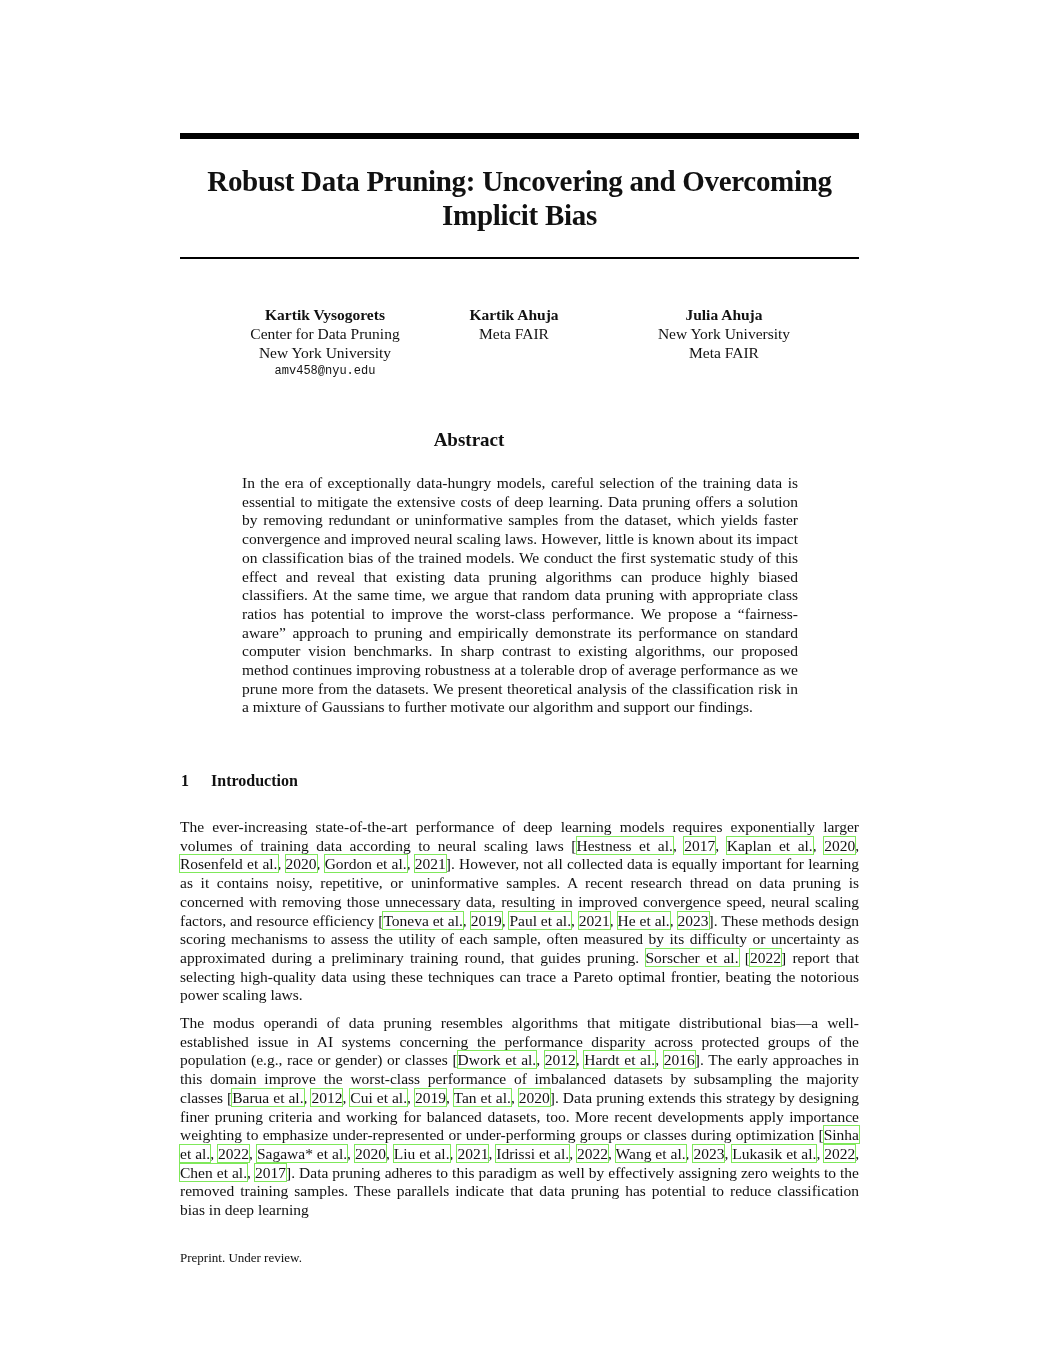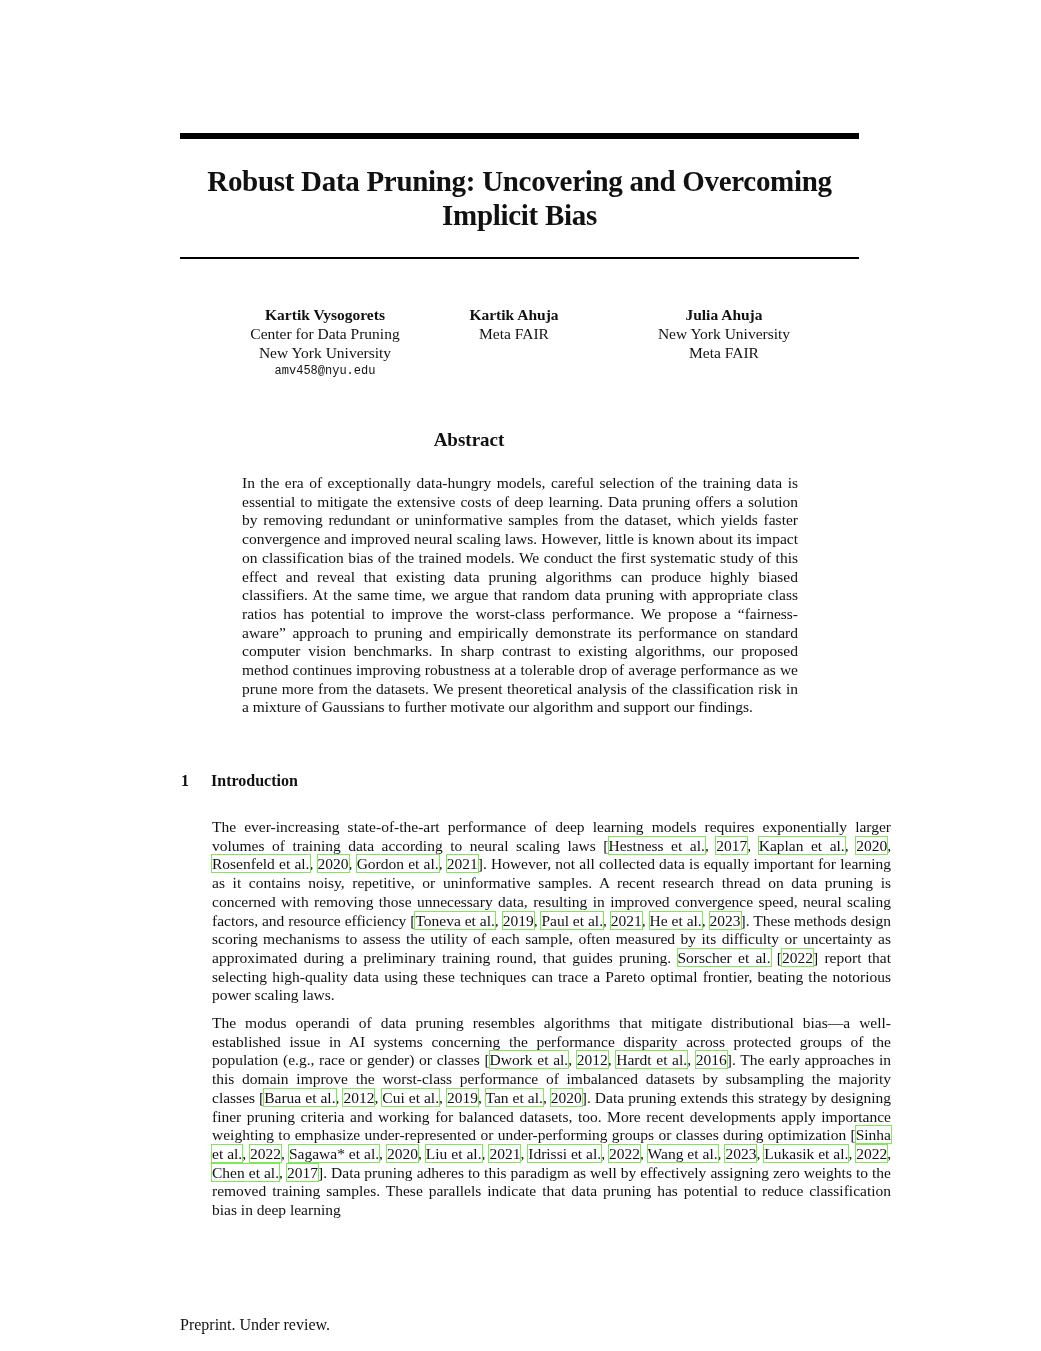--- a/index.html
+++ b/index.html
@@ -16,25 +16,25 @@
   .a1 { left: 225px; width: 200px; }
   .a2 { left: 414px; width: 200px; }
   .a3 { left: 624px; width: 200px; }
   .abs-head { position: absolute; top: 429px; left: 0; width: 858px; text-align: center;
               font-weight: bold; font-size: 19px; padding-left: 40px; }
   .abstract { position: absolute; left: 242px; top: 474px; width: 556px; font-size: 15.5px;
               line-height: 18.7px; text-align: justify; font-family: Liberation Serif, serif; }
   .sec-head { position: absolute; left: 181px; top: 772px; font-weight: bold; font-size: 16px; }
   .sec-head .num { display: inline-block; width: 30px; }
   .para { position: absolute; left: 180px; width: 679px; font-size: 15.5px; line-height: 18.7px;
-          text-align: justify; margin-left: 32px; }
+          text-align: justify; }
   .p1 { top: 818px; }
   .p2 { top: 1014px; }
   .cite { outline: 1px solid #7fe85a; outline-offset: 0px; }
-  .footer { position: absolute; left: 180px; top: 1316px; font-size: 16px; }
+  .footer { position: absolute; left: 180px; top: 1250px; font-size: 13px; }
 </style>
 </head>
 <body>
 
 <div class="rule-top"></div>
 <div class="title">Robust Data Pruning: Uncovering and Overcoming Implicit Bias</div>
 <div class="rule-bot"></div>
 
 <div class="authors">
   <div class="author a1">

